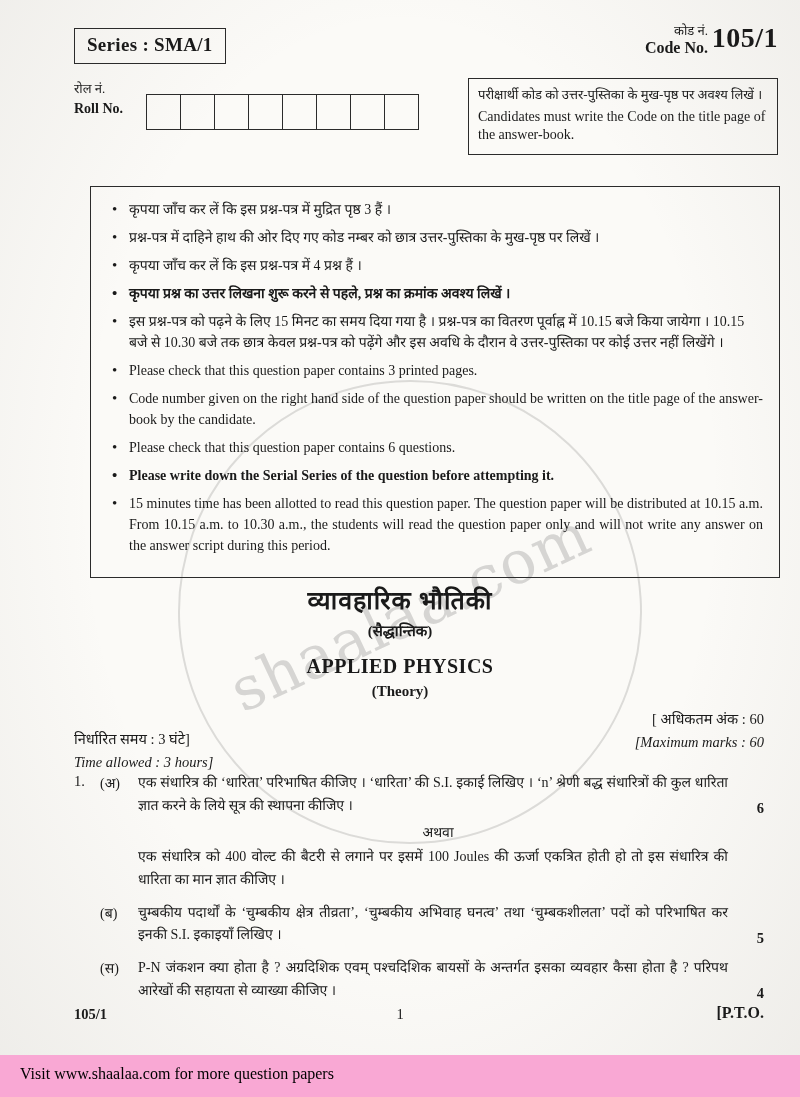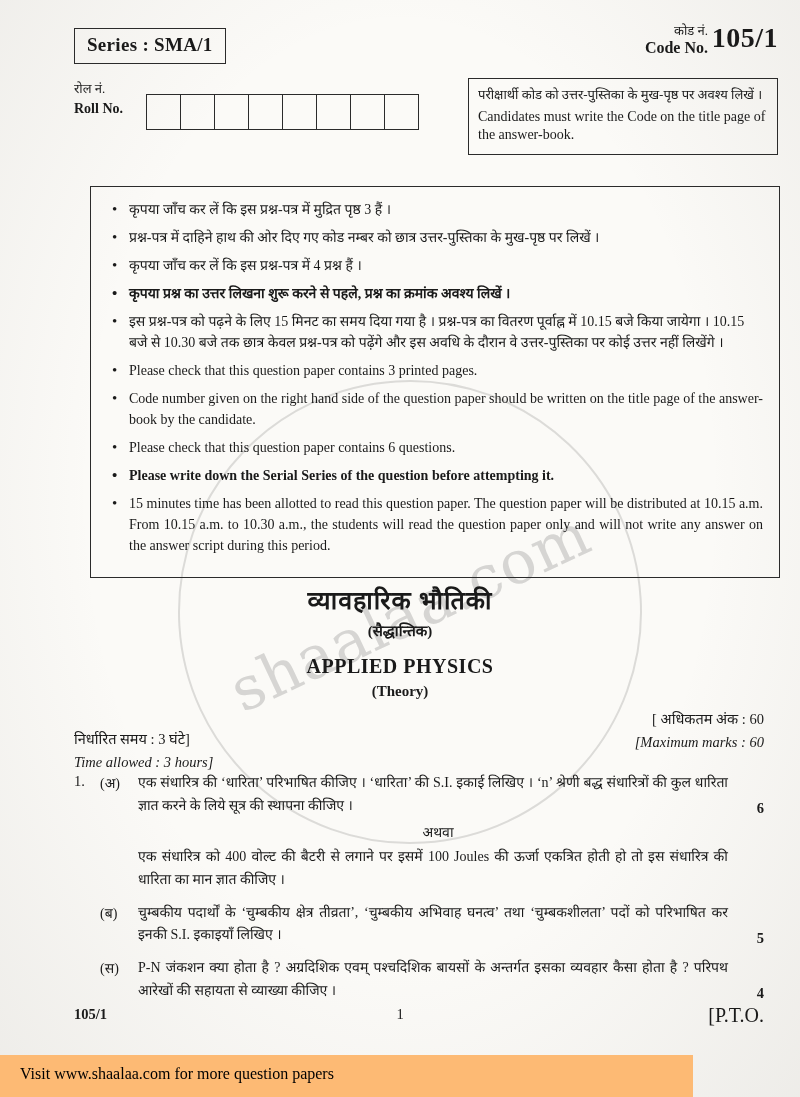--- a/index.html
+++ b/index.html
@@ -273,30 +273,30 @@
     position: absolute;
     left: 0; right: 0;
     top: 1006px;
     text-align: center;
     font-size: 14.5px;
   }
   .footer-right {
     position: absolute;
     right: 36px;
     top: 1004px;
-    font-size: 20px;
-    font-weight: normal;
+    font-size: 16px;
+    font-weight: bold;
   }
   .bottom-bar {
     position: absolute;
     left: 0;
     bottom: 0;
-    width: 693px;
+    width: 800px;
     height: 42px;
-    background: #fdba74;
+    background: #f9a8d4;
     z-index: 6;
   }
   .bottom-bar span {
     position: absolute;
     left: 20px;
     top: 10px;
     font-size: 16px;
     color: #000;
     font-family: "Liberation Serif", serif;
   }

